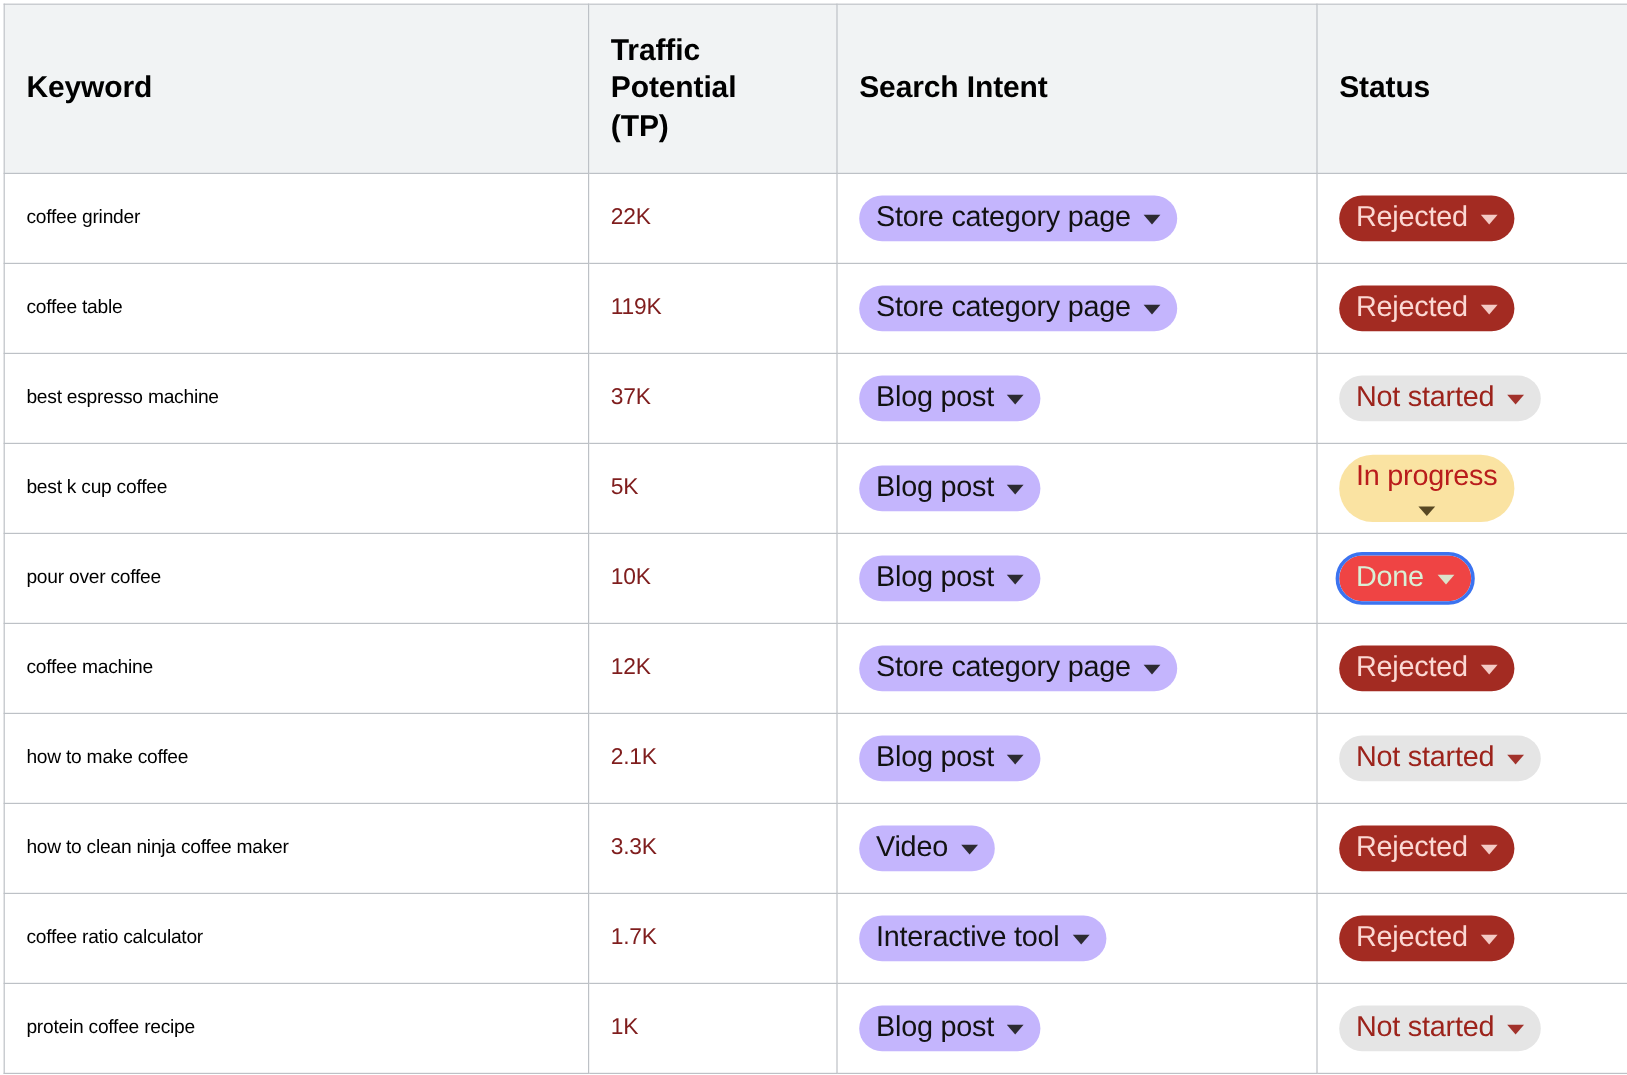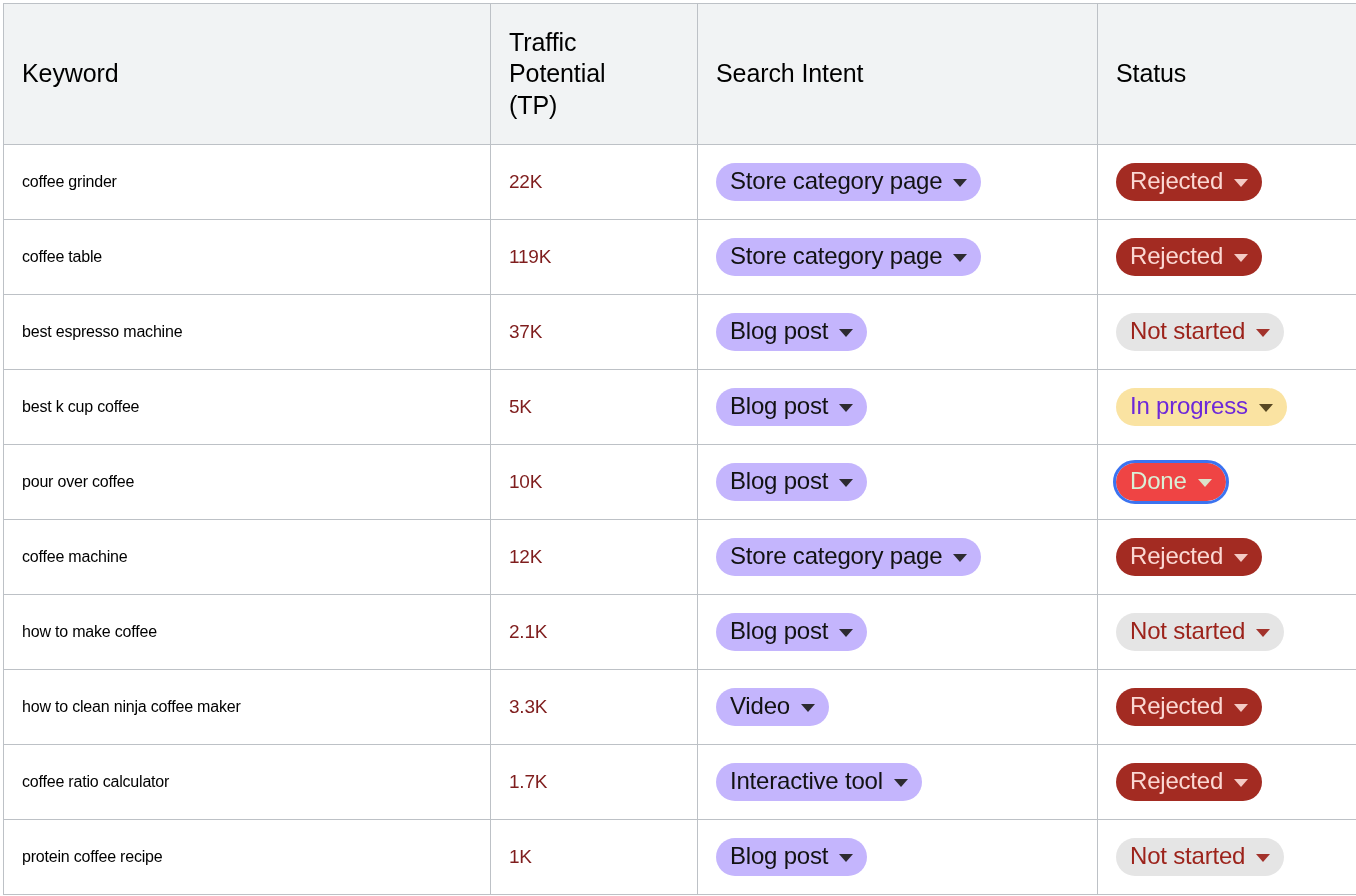--- a/index.html
+++ b/index.html
@@ -43,21 +43,21 @@
     vertical-align: middle;
     text-align: left;
   }
 
   thead th {
     background: #f1f3f4;
     height: 140px;
     vertical-align: top;
     padding-top: 22px;
     font-size: 25px;
-    font-weight: normal;
+    font-weight: bold;
     line-height: 1.26;
     letter-spacing: -0.1px;
     color: #000000;
   }
   thead th .hdr-label { display: block; }
   thead th.tp-head .hdr-label { max-width: 140px; }
 
   tbody tr { height: 75px; }
 
   td.keyword-cell {
@@ -121,21 +121,22 @@
   .chip.status-rejected .caret { border-top-color: #fbd8d3; }
 
   .chip.status-notstarted {
     background: #e5e5e5;
     color: #9c231b;
   }
   .chip.status-notstarted .caret { border-top-color: #9c231b; }
 
   .chip.status-inprogress {
     background: #fae3a2;
-    color: #6d28d9;
+    color: #b91c1c;
+    flex-direction: column;
   }
   .chip.status-inprogress .caret { border-top-color: #4a3b18; }
 
   .chip.status-done {
     background: #ef4444;
     color: #d9f0d6;
   }
   .chip.status-done .caret { border-top-color: #d9f0d6; }
 
   

